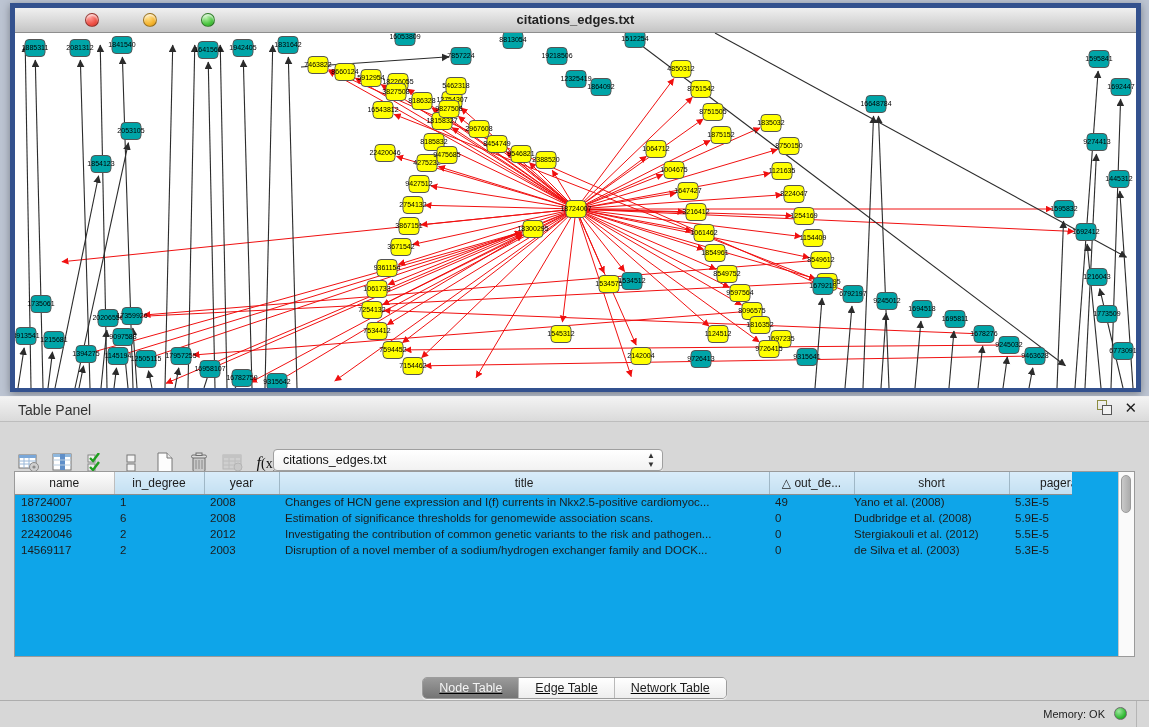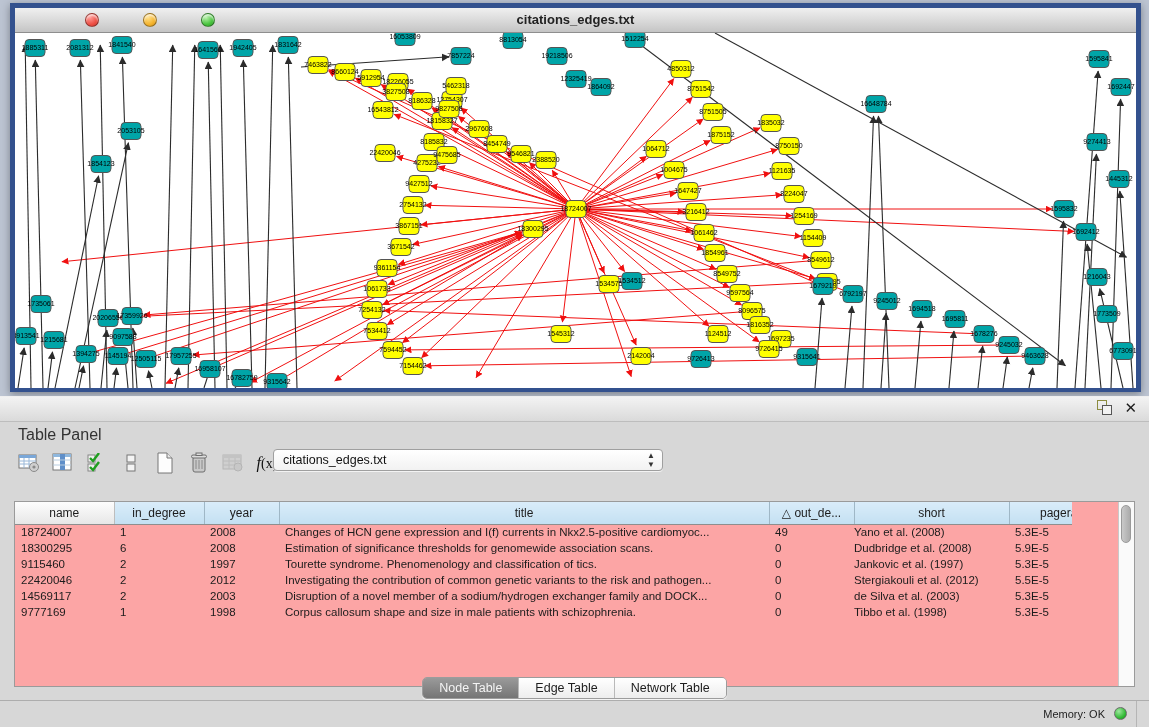--- a/index.html
+++ b/index.html
@@ -36,21 +36,21 @@
   .graph-area{position:relative;width:1121px;height:355px;background:#fff;overflow:hidden;}
   .graph-area svg{display:block;}
 
   
   .table-panel{position:absolute;left:0;top:396px;width:1149px;height:331px;background:#d7d7d7;}
   .panel-header{
     height:24px;position:relative;
     background:linear-gradient(#f3f3f3,#dadada);
     border-top:1px solid #efefef;border-bottom:1px solid #bdbdbd;
   }
-  .panel-header .panel-title{position:absolute;left:18px;top:5px;font-size:16px;color:#333;margin-top:24px;}
+  .panel-header .panel-title{position:absolute;left:18px;top:5px;font-size:14px;color:#333;}
   .panel-header .hdr-icons{position:absolute;right:12px;top:3px;display:flex;gap:12px;align-items:center;}
   .float-icon{width:15px;height:15px;position:relative;display:inline-block;}
   .float-icon .sq1{position:absolute;left:0;top:0;width:8px;height:8px;border:1px solid #8c8c3f;background:transparent;}
   .float-icon .sq2{position:absolute;left:5px;top:5px;width:8px;height:8px;border:1px solid #555;background:#f2f2f2;}
   .close-icon{font-size:15px;font-weight:bold;color:#1c1c1c;line-height:15px;cursor:default;}
 
   .panel-body{position:relative;height:280px;}
   .toolbar{position:absolute;left:14px;top:25px;height:32px;display:flex;align-items:center;}
   .tbtn{width:30px;height:26px;margin-right:4px;border:none;background:transparent;
     display:flex;align-items:center;justify-content:center;padding:0;}
@@ -59,22 +59,22 @@
   .fx i{font-size:16px;}
   .combo{
     position:absolute;left:273px;top:27px;width:390px;height:22px;box-sizing:border-box;
     background:linear-gradient(#ffffff,#f2f2f2);border:1px solid #9f9f9f;border-radius:4px;
     font-size:12.5px;color:#111;display:flex;align-items:center;padding-left:9px;
     box-shadow:0 1px 0 rgba(255,255,255,.7);
   }
   .combo .stepper{position:absolute;right:7px;top:1px;display:flex;flex-direction:column;line-height:9px;
     font-size:8px;color:#333;}
 
-  .tbl-wrap{position:absolute;left:14px;top:79px;width:1121px;height:186px;
-    border:1px solid #9a9a9a;box-sizing:border-box;background:#fca5a5;display:flex;gap:46px;}
+  .tbl-wrap{position:absolute;left:14px;top:49px;width:1121px;height:186px;
+    border:1px solid #9a9a9a;box-sizing:border-box;background:#0ea5e9;display:flex;gap:46px;}
   .tbl{flex:1;overflow:hidden;}
   .tbl table{border-collapse:collapse;table-layout:fixed;width:1106px;font-size:12px;color:#1c1c1c;}
   .tbl th{
     height:22px;box-sizing:border-box;font-weight:normal;font-size:12px;
     border-right:1px solid #9fb7c6;border-bottom:1px solid #8e8e8e;text-align:center;
     background:linear-gradient(#d9ecf9,#c3e0f2);white-space:nowrap;overflow:hidden;
   }
   .tbl th.hdr-plain{background:linear-gradient(#fdfdfd,#e7e7e7);border-right:1px solid #bdbdbd;}
   .tbl td{
     height:16px;box-sizing:border-box;padding:0 0 0 6px;white-space:nowrap;overflow:hidden;
@@ -82,21 +82,21 @@
   }
   .c-name{width:99px}.c-in_degree{width:90px}.c-year{width:75px}.c-title{width:490px}
   .c-out_degree{width:85px}.c-short{width:155px}.c-pagerank{width:112px}
   td.c-short{text-align:left;padding:0;}
   .vscroll{width:15px;background:#fafafa;border-left:1px solid #c9c9c9;position:relative;}
   .vscroll .thumb{position:absolute;left:2px;top:3px;width:10px;height:38px;border-radius:6px;
     background:linear-gradient(90deg,#c9c9c9,#ababab);border:1px solid #9a9a9a;box-sizing:border-box;}
 
   .tabs{position:absolute;left:0;right:0;top:255px;display:flex;justify-content:center;}
   .seg{display:flex;border:1px solid #9c9c9c;border-radius:5px;overflow:hidden;height:20px;
-    box-shadow:0 1px 1px rgba(255,255,255,.8);}
+    box-shadow:0 1px 1px rgba(255,255,255,.8);text-decoration:underline;}
   .seg .tab{display:flex;align-items:center;padding:0 16px;font-size:12.5px;color:#1d1d1d;
     background:linear-gradient(#ffffff,#ededed);border:none;border-right:1px solid #b9b9b9;}
   .seg .tab:last-child{border-right:none;}
   .seg .tab.sel{background:linear-gradient(#9a9a9a,#757575);color:#f4f4f4;}
 
   .statusbar{position:absolute;left:0;top:700px;width:1149px;height:27px;background:#d7d7d7;
     border-top:1px solid #adadad;}
   .statusbar .mem{position:absolute;right:44px;top:7px;font-size:11px;color:#222;}
   .statusbar .dot{position:absolute;right:22px;top:6px;width:13px;height:13px;border-radius:50%;
     background:radial-gradient(circle at 35% 30%,#8fe48f,#2eb832 65%,#1f8f23);border:1px solid #6b6b6b;box-sizing:border-box;}
@@ -589,55 +589,37 @@
               <tr>
                 <td class="c-name">18300295</td>
                 <td class="c-in_degree">6</td>
                 <td class="c-year">2008</td>
                 <td class="c-title">Estimation of significance thresholds for genomewide association scans.</td>
                 <td class="c-out_degree">0</td>
                 <td class="c-short">Dudbridge et al. (2008)</td>
                 <td class="c-pagerank">5.9E-5</td>
               </tr>
               <tr>
-                <td class="c-name">9115460</td>
-                <td class="c-in_degree">2</td>
-                <td class="c-year">1997</td>
-                <td class="c-title">Tourette syndrome. Phenomenology and classification of tics.</td>
-                <td class="c-out_degree">0</td>
-                <td class="c-short">Jankovic et al. (1997)</td>
-                <td class="c-pagerank">5.3E-5</td>
-              </tr>
-              <tr>
                 <td class="c-name">22420046</td>
                 <td class="c-in_degree">2</td>
                 <td class="c-year">2012</td>
                 <td class="c-title">Investigating the contribution of common genetic variants to the risk and pathogen...</td>
                 <td class="c-out_degree">0</td>
                 <td class="c-short">Stergiakouli et al. (2012)</td>
                 <td class="c-pagerank">5.5E-5</td>
               </tr>
               <tr>
                 <td class="c-name">14569117</td>
                 <td class="c-in_degree">2</td>
                 <td class="c-year">2003</td>
                 <td class="c-title">Disruption of a novel member of a sodium/hydrogen exchanger family and DOCK...</td>
                 <td class="c-out_degree">0</td>
                 <td class="c-short">de Silva et al. (2003)</td>
                 <td class="c-pagerank">5.3E-5</td>
               </tr>
-              <tr>
-                <td class="c-name">9777169</td>
-                <td class="c-in_degree">1</td>
-                <td class="c-year">1998</td>
-                <td class="c-title">Corpus callosum shape and size in male patients with schizophrenia.</td>
-                <td class="c-out_degree">0</td>
-                <td class="c-short">Tibbo et al. (1998)</td>
-                <td class="c-pagerank">5.3E-5</td>
-              </tr>
             </tbody>
         </table>
       </div>
       <div class="vscroll">
         <div class="thumb"></div>
       </div>
     </div>
 
     <div class="tabs">
       <div class="seg" id="seg-tabs">

